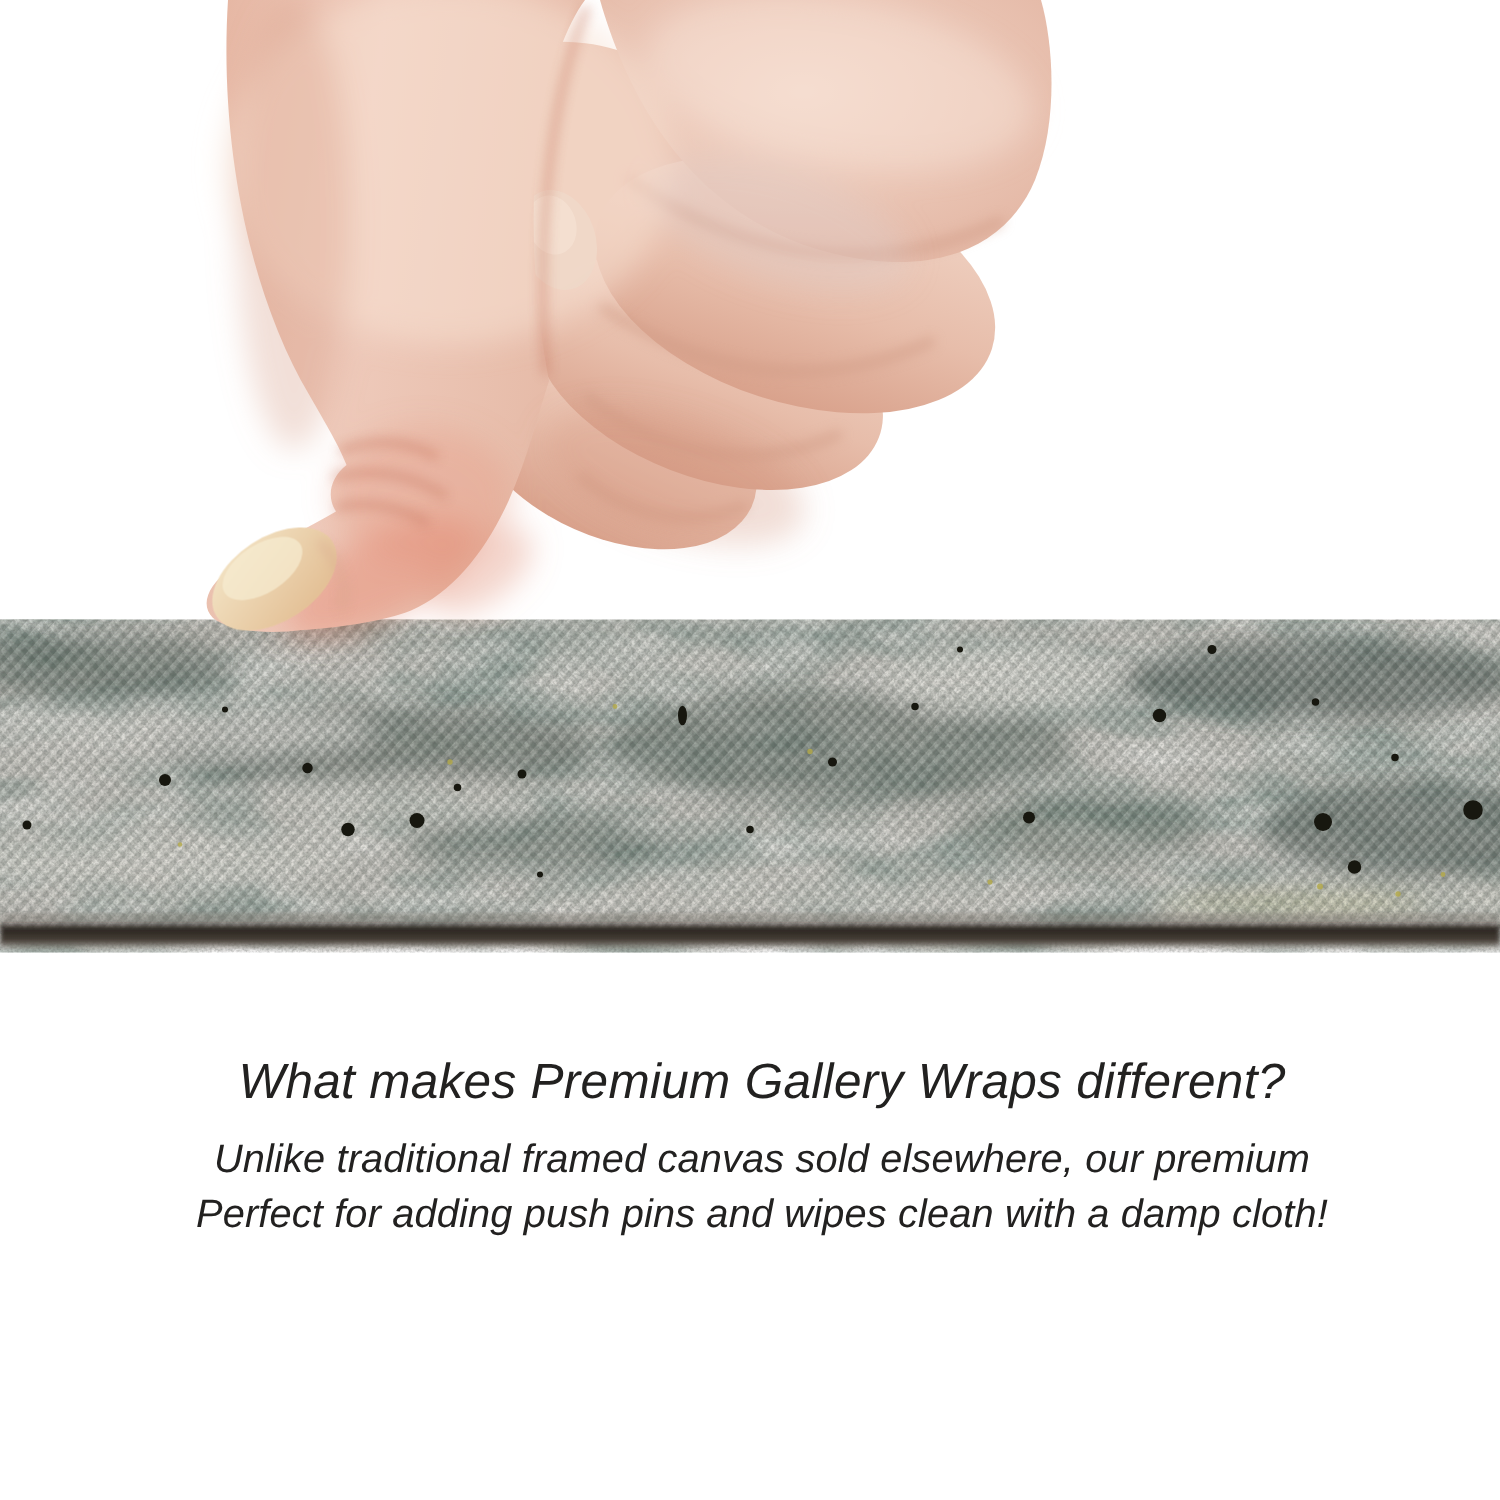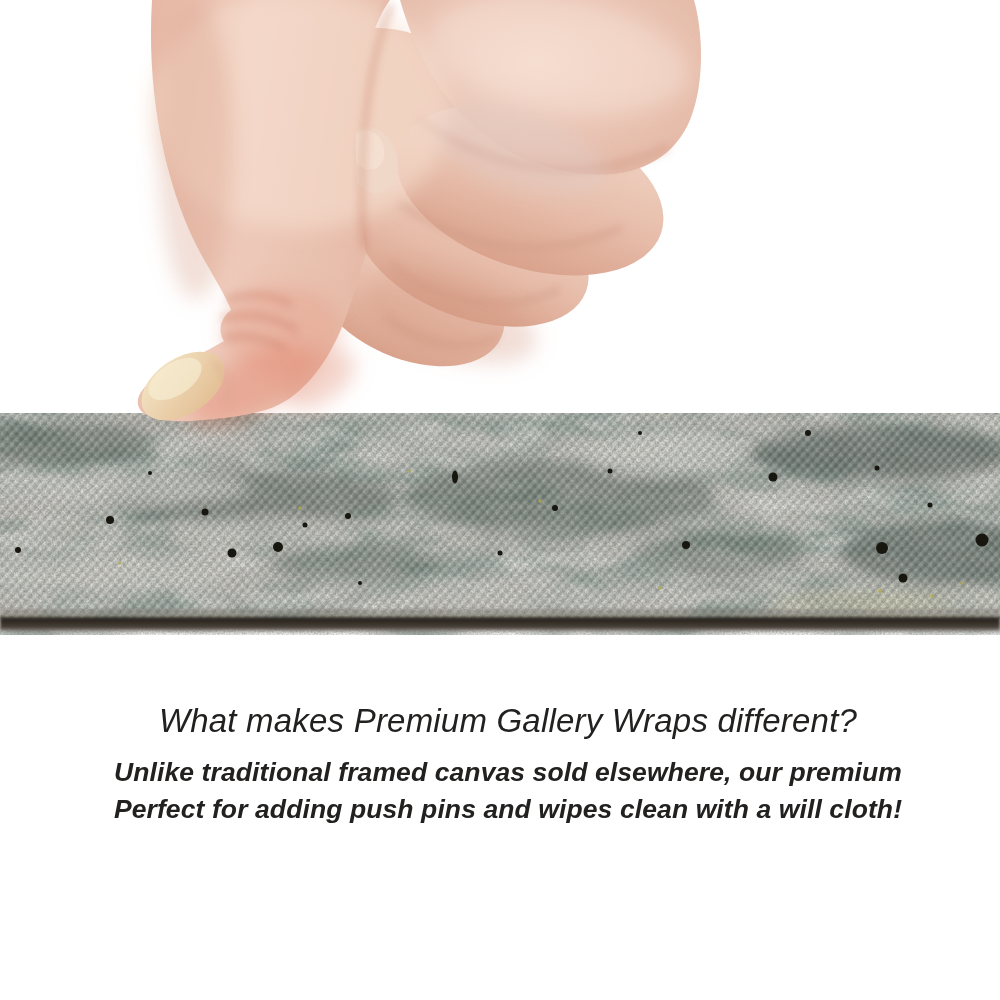--- a/index.html
+++ b/index.html
@@ -12,21 +12,21 @@
   .hand-svg{position:absolute;left:0;top:0;width:1000px;height:1000px;display:block;}
   .caption{
     position:absolute;left:0;right:0;top:701px;text-align:center;
     font-style:italic;color:#222120;padding-left:16px;
   }
   .caption .headline{
     font-size:33px;line-height:40px;font-weight:500;letter-spacing:.2px;
     margin:0 0 13px 0;
   }
   .caption .line{
-    font-size:26.5px;line-height:36.5px;font-weight:700;letter-spacing:.1px;
+    font-size:26.5px;line-height:36.5px;font-weight:400;letter-spacing:.1px;
     margin:0;
   }
 </style>
 </head>
 <body>
 
 <div class="stage">
   <div class="photo">
 
     <svg class="strip-svg" viewBox="0 0 1000 222" preserveAspectRatio="none" aria-hidden="true">
@@ -210,15 +210,15 @@
 
       <ellipse cx="183" cy="386" rx="46" ry="28" transform="rotate(-33 183 386)" fill="url(#nailGrad)"></ellipse>
       <ellipse cx="175" cy="379" rx="30" ry="16" transform="rotate(-33 175 379)" fill="#f6ecd2" opacity="0.7"></ellipse>
       <path d="M214 362 C226 374 232 390 228 406" fill="none" stroke="#d8a58c" stroke-width="4" stroke-linecap="round" opacity="0.6" filter="url(#hsoft2)"></path>
     </svg>
   </div>
 
   <div class="caption">
     <div class="headline">What makes Premium Gallery Wraps different?</div>
     <p class="line">Unlike traditional framed canvas sold elsewhere, our premium</p>
-    <p class="line">Perfect for adding push pins and wipes clean with a will cloth!</p>
+    <p class="line">Perfect for adding push pins and wipes clean with a damp cloth!</p>
   </div>
 </div>
 
 </body></html>

